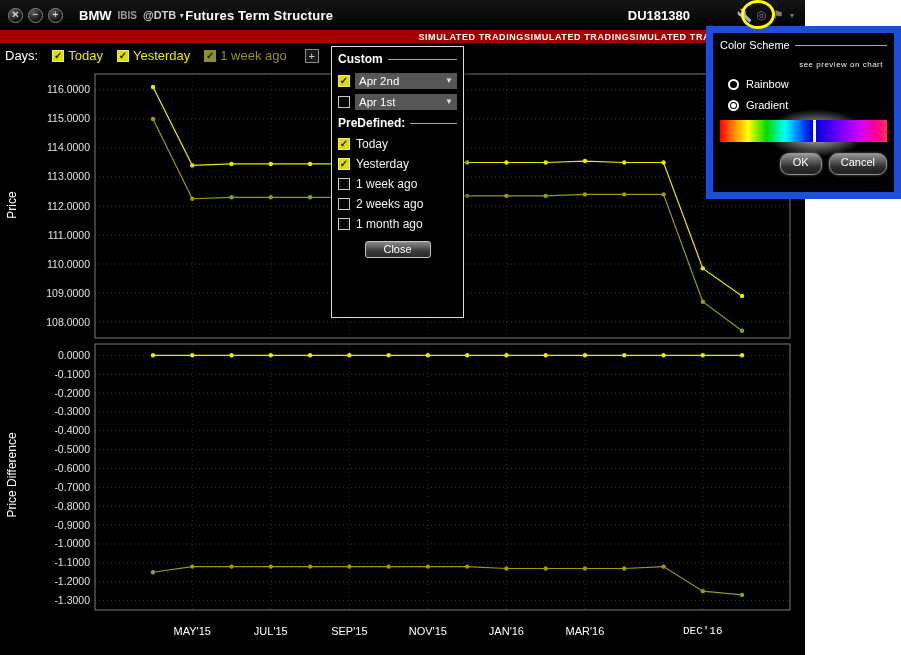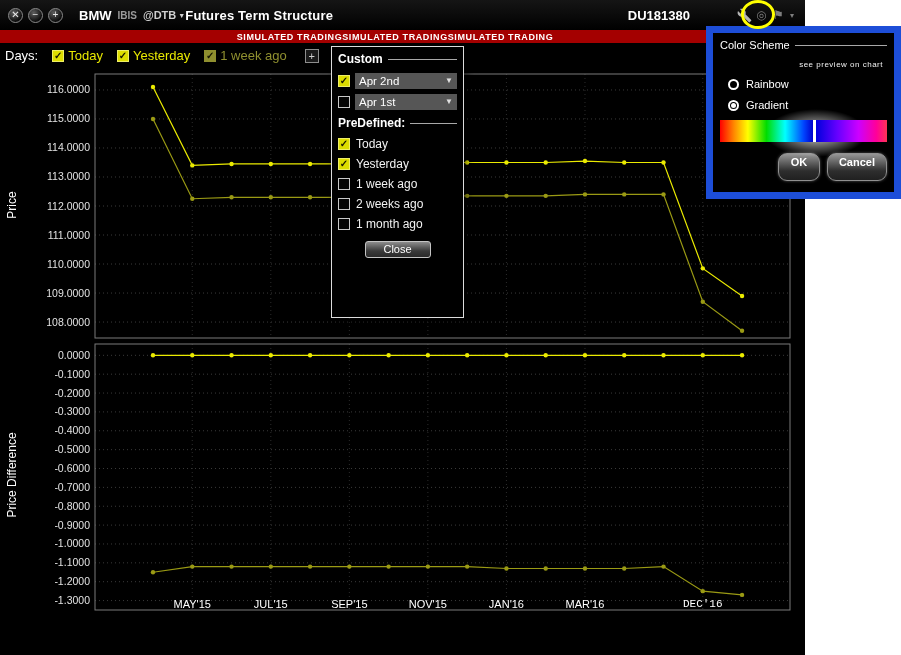--- a/index.html
+++ b/index.html
@@ -25,21 +25,21 @@
   .venue { font-size:11px; color:#cfcfcf; font-weight:bold; margin-left:6px; display:inline-flex; align-items:center; gap:2px; }
   .varr  { font-size:7px; color:#cfcfcf; }
   .wtitle{ font-weight:bold; font-size:13px; color:#fff; letter-spacing:0.2px; }
   .flex1 { flex:1; }
   .account { font-weight:bold; font-size:13px; color:#fff; margin-right:46px; }
   .tool-icon { color:#b5b5b5; display:inline-flex; align-items:center; justify-content:center; width:17px; height:17px; }
   .tool-icon.dim { color:#7d7d7d; font-size:12px; }
   .tool-icon.small { font-size:8px; width:10px; }
 
   
-  .banner { height:13px; background:#a40000; display:flex; justify-content:center; align-items:center; padding:0 70px 0 55px; }
+  .banner { height:13px; background:#a40000; display:flex; justify-content:flex-end; align-items:center; padding:0 70px 0 55px; }
   .banner span { color:#fff; font-size:9px; font-weight:bold; letter-spacing:0.6px; }
 
   
   .days { height:25px; display:flex; align-items:center; padding-left:5px; gap:14px; }
   .days-label { color:#fff; font-size:13px; }
   .day-item { display:inline-flex; align-items:center; gap:4px; cursor:default; }
   .dlab { font-size:13px; }
   .c-bright { color:#e8e800; }
   .c-week   { color:#8f8f2f; }
   .cb {
@@ -55,21 +55,21 @@
   }
 
   
   .charts { position:relative; }
   .chart-svg { position:absolute; left:0; }
   #chart-top    { top:0;   width:805px; height:274px; }
   #chart-bottom { top:274px; width:805px; height:270px; }
   .ylab { position:absolute; color:#fff; font-size:12px; text-align:center; transform:rotate(-90deg); }
   .ylab1 { left:-18px; top:130px; width:60px; }
   .ylab2 { left:-43px; top:400px; width:110px; }
-  #xlabels { position:absolute; left:0; top:530px; width:861px; height:16px; }
+  #xlabels { position:absolute; left:0; top:557px; width:861px; height:16px; }
   #xlabels span { position:absolute; top:0; width:70px; text-align:center; color:#fff; font-size:11px; }
   .xtitle { position:absolute; left:95px; top:567px; width:695px; text-align:center; color:#fff; font-size:12.5px;margin-top:28px; }
 
   
   .pop-h { display:flex; align-items:center; gap:5px; color:#fff; font-weight:bold; }
   .hline { flex:1; height:1px; background:#a8a8a8; }
 
   
   .custom-popup {
     position:absolute; left:331px; top:46px; width:133px; height:272px;
@@ -103,23 +103,23 @@
   .radio { width:11px; height:11px; border-radius:50%; border:2px solid #fff; background:#000; display:inline-flex; align-items:center; justify-content:center; flex:0 0 auto; }
   .radio.sel::after { content:""; width:5px; height:5px; border-radius:50%; background:#fff; }
   .glow { position:absolute; left:48px; top:74px; width:110px; height:52px; z-index:1;
           background:radial-gradient(ellipse at center, rgba(255,255,255,0.85), rgba(255,255,255,0) 65%); }
   .grad-bar { position:relative; z-index:2; display:flex; height:22px; margin-top:9px; }
   .g1 { flex:57; background:linear-gradient(90deg,#ff0000 0%,#ff8800 15%,#ffff00 30%,#00dd00 50%,#00ffff 70%,#0044ff 90%,#0000cc 100%); }
   .gsep { width:3px; background:#fff; }
   .g2 { flex:43; background:linear-gradient(90deg,#0000dd 0%,#6600ff 30%,#cc00ff 60%,#ff0099 85%,#ff3355 100%); }
   .cs-btns { display:flex; justify-content:flex-end; gap:7px; margin-top:11px; }
   .csbtn {
-    min-width:42px; padding:1px 11px; height:28px; line-height:14px; text-align:center;
+    min-width:42px; padding:1px 11px; height:22px; line-height:14px; text-align:center;
     color:#fff; font-size:11px; border:1px solid #909090; border-radius:9px;
-    background:linear-gradient(#969696,#2e2e2e 65%,#202020); box-shadow:0 0 3px rgba(255,255,255,0.35); cursor:default;font-weight:bold;
+    background:linear-gradient(#969696,#2e2e2e 65%,#202020); box-shadow:0 0 3px rgba(255,255,255,0.35); cursor:default;
   }
 
   
   .annotation { position:absolute; left:741px; top:0px; width:34px; height:29px;
                 border:3px solid #ffff00; border-radius:50%; z-index:50; pointer-events:none; }
 </style>
 </head>
 <body>
 
 <div class="app">

